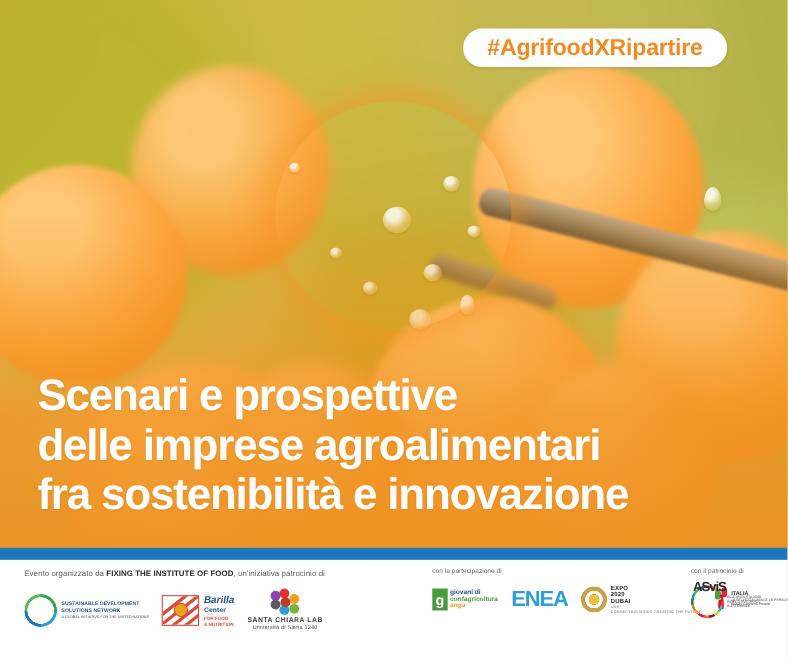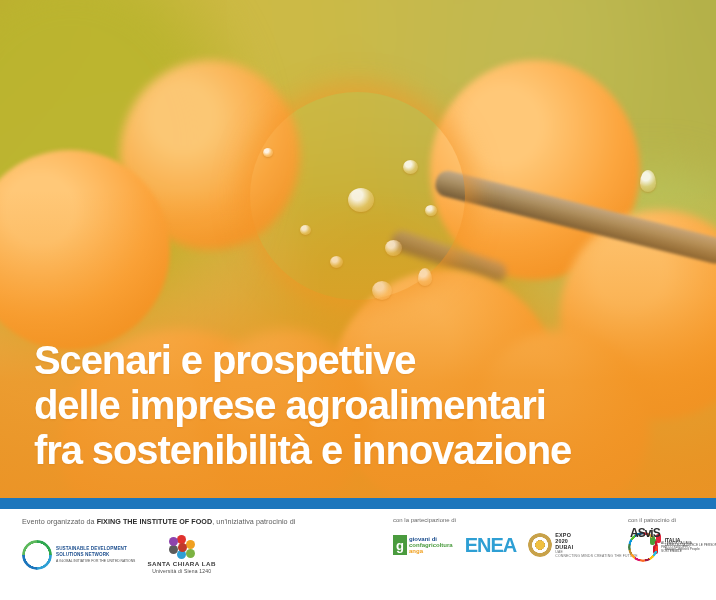--- a/index.html
+++ b/index.html
@@ -278,20 +278,23 @@
     <div class="drop d5"></div>
     <div class="drop d6"></div>
     <div class="drop d7"></div>
     <div class="drop d8"></div>
     <div class="drop d9"></div>
     <div class="drop d10"></div>
 
     <div class="wash"></div>
   </div>
 
+  <div class="hashtag-badge">
+    <span>#AgrifoodXRipartire</span>
+  </div>
 
   <div class="headline">
     <div class="line">Scenari e prospettive</div>
     <div class="line">delle imprese agroalimentari</div>
     <div class="line">fra sostenibilità e innovazione</div>
   </div>
 
 
   <div class="divider"></div>
 
@@ -304,20 +307,29 @@
 
         <div class="logo sdsn">
           <div class="ring"></div>
           <div class="txt">
             <div>SUSTAINABLE DEVELOPMENT</div>
             <div>SOLUTIONS NETWORK</div>
             <div class="sub">A GLOBAL INITIATIVE FOR THE UNITED NATIONS</div>
           </div>
         </div>
 
+        <div class="logo barilla">
+          <div class="mark"></div>
+          <div class="wt">
+            <div>Barilla</div>
+            <div class="l2">Center</div>
+            <div class="l3">FOR FOOD</div>
+            <div class="l3">&amp; NUTRITION</div>
+          </div>
+        </div>
 
 
         <div class="logo scl">
           <div class="dots">
             <i style="left:10px;top:0;background:#e0322e;"></i>
             <i style="left:19px;top:5px;background:#f0a020;"></i>
             <i style="left:19px;top:14px;background:#7cb342;"></i>
             <i style="left:10px;top:15px;background:#2e9fd4;"></i>
             <i style="left:2px;top:10px;background:#5c5c5c;"></i>
             <i style="left:2px;top:2px;background:#8e44ad;"></i>

